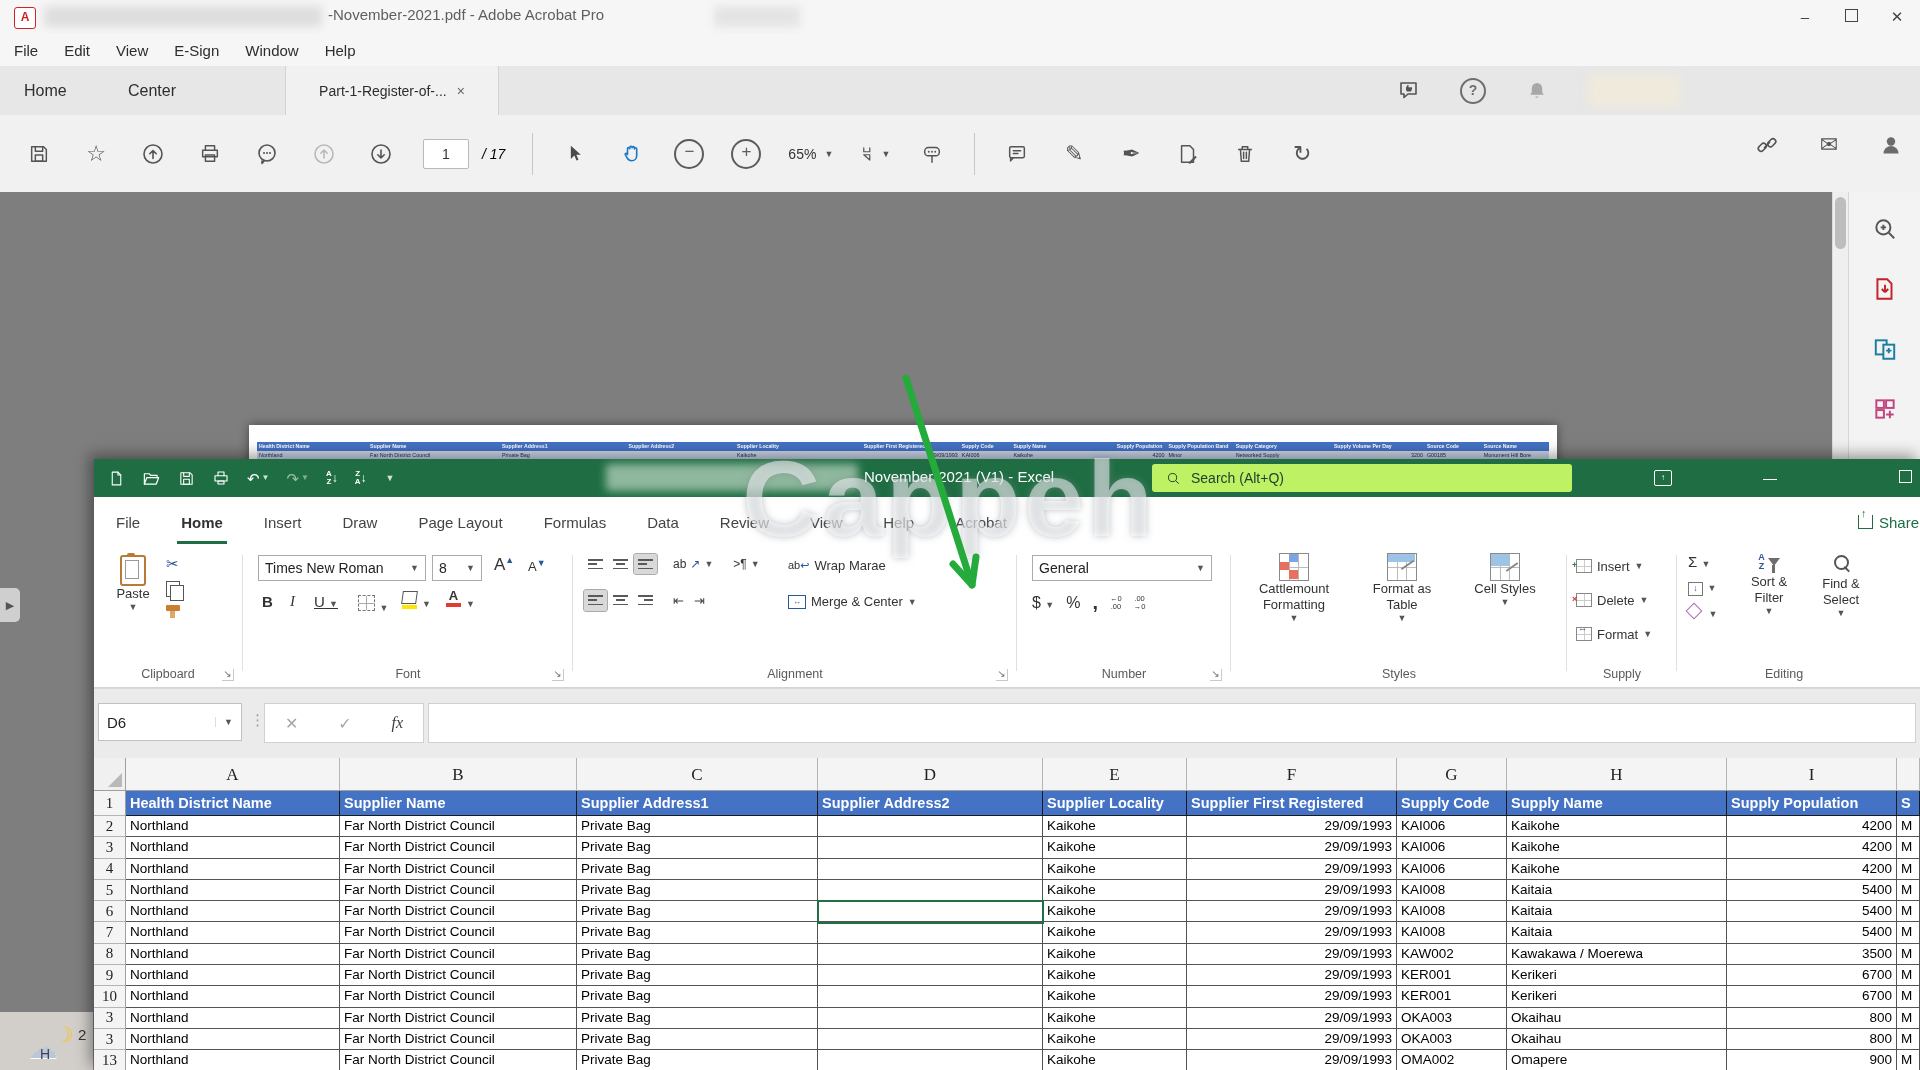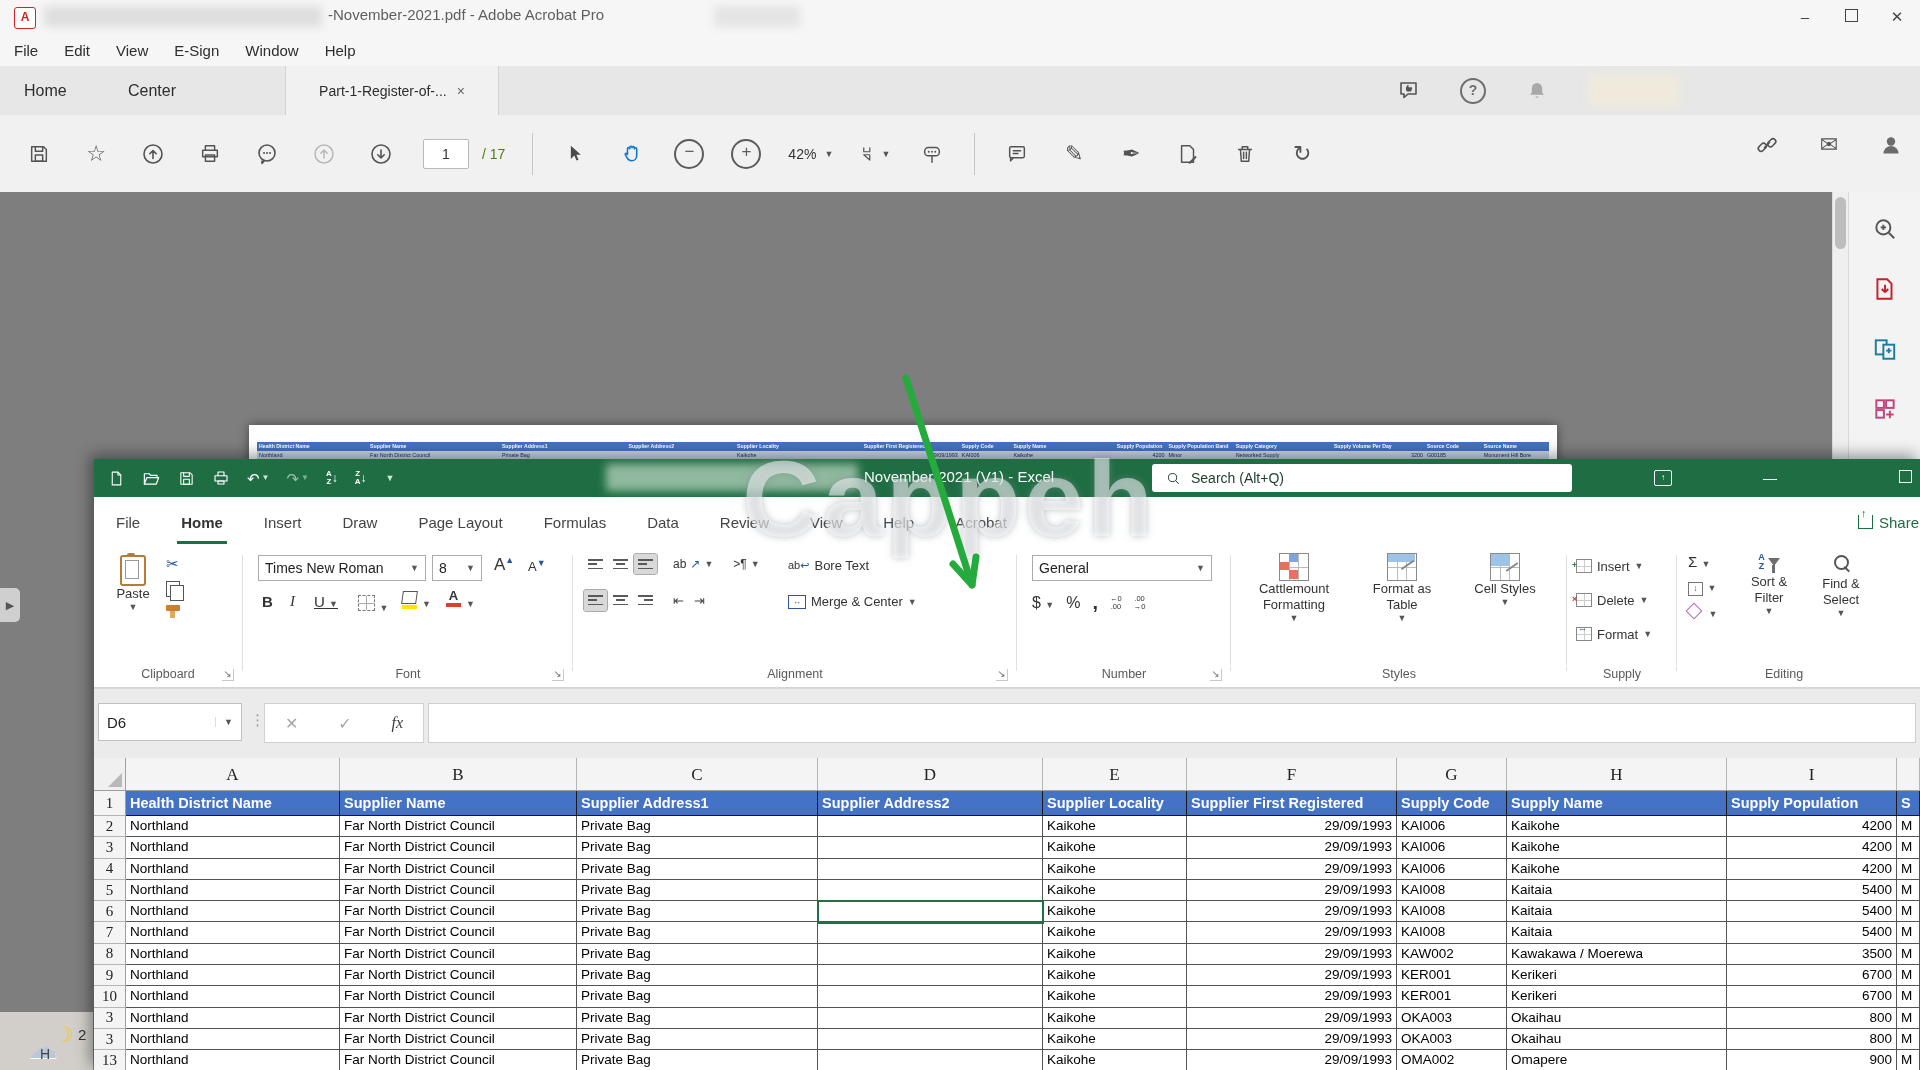--- a/index.html
+++ b/index.html
@@ -17,21 +17,21 @@
   .acb-tabbar{position:absolute;left:0;top:66px;width:1920px;height:49px;background:#e7e7e7;}
   .acb-tab{position:absolute;top:0;height:49px;line-height:49px;font-size:16px;color:#2d2d2d;}
   .acb-doctab{position:absolute;left:285px;top:0;width:212px;height:49px;background:#f1f1f1;border-left:1px solid #d2d2d2;border-right:1px solid #d2d2d2;font-size:14px;color:#2d2d2d;display:flex;align-items:center;justify-content:center;gap:10px;}
   .acb-tbicons{position:absolute;right:240px;top:8px;display:flex;gap:36px;align-items:center;}
   .acb-toolbar{position:absolute;left:0;top:115px;width:1920px;height:77px;background:#f1f1f1;border-bottom:1px solid #c9c9c9;display:flex;align-items:center;padding-left:24px;gap:27px;}
   .tbi{display:flex;align-items:center;justify-content:center;width:30px;height:34px;color:#545454;flex:none;}
   .tbi svg{stroke:#545454;fill:none;stroke-width:1.6;stroke-linecap:round;stroke-linejoin:round;}
   .tbi.dis svg{stroke:#b9b9b9;}
   .tb-sep{width:1px;height:42px;background:#c6c6c6;flex:none;}
   .pagebox{width:44px;height:28px;background:#fff;border:1px solid #b9b9b9;border-radius:2px;text-align:center;line-height:28px;font-size:14px;color:#333;flex:none;}
-  .pagetotal{font-size:14px;color:#4d7c0f;flex:none;margin-left:-14px;}
+  .pagetotal{font-size:14px;color:#000000;flex:none;margin-left:-14px;font-style:italic;}
   .circlebtn{width:26px;height:26px;border:2px solid #5c5c5c;border-radius:50%;text-align:center;line-height:22px;font-size:17px;color:#5c5c5c;flex:none;}
   .zoomdd{font-size:14px;color:#333;display:flex;align-items:center;gap:8px;flex:none;}
   .caret{font-size:9px;color:#555;}
   .acb-right-icons{position:absolute;right:14px;top:128px;display:flex;gap:32px;align-items:center;}
   .glyph22{font-size:22px;color:#545454;line-height:1;}
   
   .acb-doc{position:absolute;left:0;top:192px;width:1848px;height:878px;background:#7e7e7e;}
   .pdf-page{position:absolute;left:249px;top:233px;width:1308px;height:840px;background:#ffffff;box-shadow:0 0 10px rgba(0,0,0,.45);}
   .pdf-table{position:absolute;left:8px;top:17px;right:8px;}
   .pdf-hrow{display:flex;height:9px;background:#4472c4;}
@@ -55,21 +55,21 @@
   
   #excel{position:absolute;left:94px;top:459px;width:1826px;height:611px;background:#fff;box-shadow:-4px -4px 14px rgba(0,0,0,.4);z-index:20;overflow:hidden;}
   .xl-titlebar{position:absolute;left:0;top:0;width:1826px;height:38px;background:#1f6e43;}
   .qat{position:absolute;left:14px;top:0;height:38px;display:flex;align-items:center;gap:17px;}
   .qat .qi{color:#fff;display:flex;align-items:center;font-size:15px;line-height:1;}
   .qat svg{stroke:#fff;fill:none;stroke-width:1.5;stroke-linecap:round;stroke-linejoin:round;}
   .qat .dim{opacity:.55;}
   .qcaret{font-size:8px;color:#cfe3d6;margin-left:2px;}
   .qsort{font-size:8px;color:#fff;font-weight:bold;line-height:8px;text-align:center;}
   .xl-title{position:absolute;left:770px;top:9px;color:#fff;font-size:15px;white-space:nowrap;}
-  .xl-search{position:absolute;left:1058px;top:5px;width:420px;height:28px;background:#ffffff;border-radius:3px;display:flex;align-items:center;gap:10px;padding-left:14px;box-sizing:border-box;}
+  .xl-search{position:absolute;left:1058px;top:5px;width:420px;height:28px;background:#bef264;border-radius:3px;display:flex;align-items:center;gap:10px;padding-left:14px;box-sizing:border-box;}
   .xl-search span{color:#21402e;font-size:14px;}
   .xl-search svg{stroke:#21402e;fill:none;stroke-width:1.6;}
   .xl-winbtn{position:absolute;top:0;height:38px;width:42px;color:#fff;text-align:center;line-height:38px;font-size:14px;}
   .ribbonopt{position:absolute;left:1560px;top:11px;width:16px;height:14px;border:1.4px solid #fff;border-radius:2px;color:#fff;font-size:8px;line-height:13px;text-align:center;}
   .xl-tabrow{position:absolute;left:0;top:38px;width:1826px;height:50px;background:#fff;display:flex;align-items:center;gap:41px;padding-left:22px;}
   .xl-tab{font-size:15px;color:#444;position:relative;white-space:nowrap;}
   .xl-tab.active{color:#333;font-weight:bold;}
   .xl-tab.active::after{content:"";position:absolute;left:-4px;right:-4px;bottom:-13px;height:3px;background:#1f6e43;}
   .xl-share{position:absolute;right:0;top:48px;width:62px;height:30px;overflow:hidden;display:flex;align-items:center;gap:6px;color:#1f6e43;font-size:15px;}
   .share-ic{width:13px;height:13px;border:1.6px solid #1f6e43;border-top:none;position:relative;flex:none;}
@@ -233,21 +233,21 @@
         </svg>
       </span>
     <span class="tbi">
         <svg width="24" height="24" viewBox="0 0 24 24">
           <path d="M7.5 12.5V6.8a1.15 1.15 0 0 1 2.3 0V5.4a1.15 1.15 0 0 1 2.3 0v.4a1.15 1.15 0 0 1 2.3 0v1.1a1.15 1.15 0 0 1 2.3 0v6.6c0 3.1-2.1 5.3-5 5.3-2.4 0-3.6-1.1-4.6-2.9l-1.8-3.2c-.5-.9.8-1.9 1.6-1.1z" stroke="#1878c8"></path>
         </svg>
       </span>
     <span class="circlebtn">−</span>
     <span class="circlebtn">+</span>
     <span class="zoomdd">
-        <span>42%</span>
+        <span>65%</span>
         <span class="caret">▼</span>
       </span>
     <span class="tbi">
         <svg width="24" height="22" viewBox="0 0 24 24">
           <path d="M5 4v5h8V4"></path>
           <path d="M5 13h8v7l-8-7z"></path>
         </svg>
         <span class="caret" style="margin-left:3px;">▼</span>
       </span>
     <span class="tbi">
@@ -838,21 +838,21 @@
             <span class="al c"></span>
           </span>
         <span class="rbtn">
             <span class="al r"></span>
           </span>
         <span class="rbtn" style="margin-left:10px;font-size:13px;color:#444;">⇤</span>
         <span class="rbtn" style="font-size:13px;color:#444;">⇥</span>
       </div>
       <div style="position:absolute;left:208px;top:11px;display:flex;align-items:center;gap:5px;">
         <span style="font-size:11px;color:#333;">ab<span style="color:#2b579a;">↩</span></span>
-        <span class="rlabel">Bore Text</span>
+        <span class="rlabel">Wrap Marae</span>
       </div>
       <div style="position:absolute;left:208px;top:47px;display:flex;align-items:center;gap:5px;">
         <span style="display:inline-block;width:16px;height:12px;border:1.4px solid #2b579a;text-align:center;font-size:8px;line-height:11px;color:#2b579a;">↔</span>
         <span class="rlabel">Merge &amp; Center</span>
         <span class="caret">▼</span>
       </div>
       <div class="glabel">Alignment</div>
       <div class="launcher" style="right:2px;">↘</div>
     </div>
     <div class="gsep" style="left:922px;"></div>

